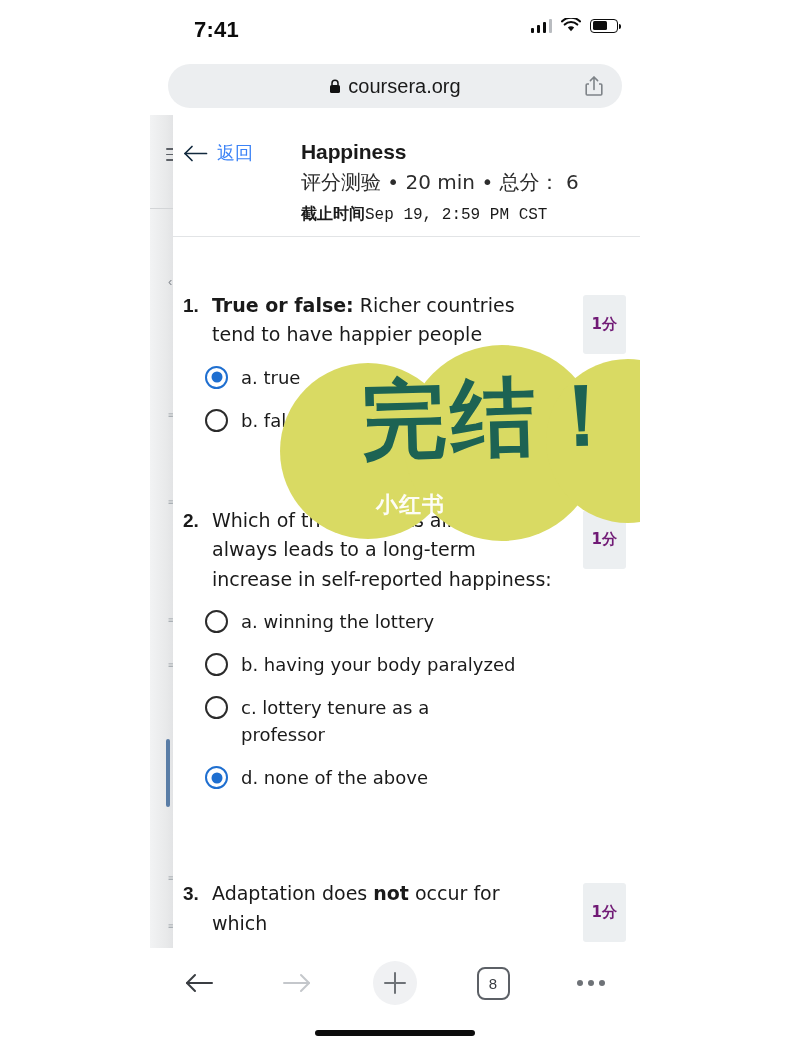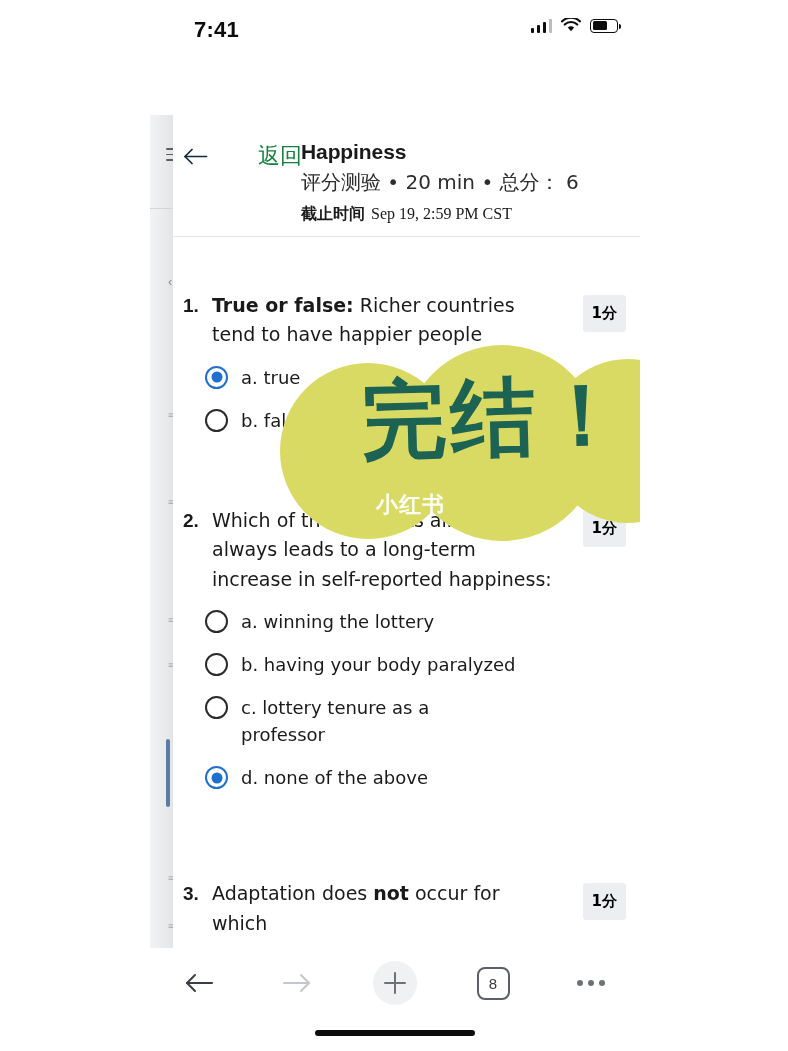--- a/index.html
+++ b/index.html
@@ -181,24 +181,23 @@
     position: absolute;
     left: 10px; top: 26px;
     display: flex;
     align-items: center;
     gap: 9px;
     color: #11293f;
     text-decoration: none;
   }
   .back-arrow { width: 25px; height: 19px; display: block; }
   .back-label {
-    font-size: 22px;
-    color: #15803d;
-    font-family: "DejaVu Sans", sans-serif;
-    margin-left: 41px;
+    font-size: 18px;
+    color: #3b82f6;
+    font-family: "DejaVu Sans", sans-serif;
   }
   .quiz-meta {
     position: absolute;
     left: 128px; top: 25px;
     width: 330px;
   }
   .quiz-title {
     font-size: 21px;
     font-weight: 700;
     color: #1a1a1a;
@@ -213,21 +212,21 @@
     font-family: "DejaVu Sans", sans-serif;
     white-space: nowrap;
   }
   .quiz-due {
     font-size: 16px;
     color: #1a1a1a;
     font-family: "DejaVu Sans", sans-serif;
     white-space: nowrap;
   }
   .quiz-due b { font-weight: 700; }
-  .quiz-due span { margin-left: 6px; font-family: Liberation Serif, serif; }
+  .quiz-due span { margin-left: 0; font-family: Liberation Mono, monospace; }
 
   
   .questions {
     position: absolute;
     left: 0; top: 122px;
     width: 467px;
   }
   .question {
     position: relative;
     padding: 0 22px 0 10px;
@@ -253,24 +252,24 @@
     line-height: 1.55;
     font-family: "DejaVu Sans", sans-serif;
   }
   .q-text b { font-weight: 700; }
   .q-points {
     position: absolute;
     right: 14px;
     top: 4px;
     background: #eceff1;
     border-radius: 3px;
-    padding: 9px 9px;
+    padding: 20px 9px;
     font-size: 15px;
     font-weight: 700;
-    color: #000000;
+    color: #701a75;
     font-family: "DejaVu Sans", sans-serif;
   }
   .options {
     margin-top: 14px;
     padding-left: 22px;
   }
   .option {
     display: flex;
     align-items: flex-start;
     gap: 13px;
@@ -421,20 +420,34 @@
         <path d="M10 13.2 L6.8 9.6 A4.6 4.6 0 0 1 13.2 9.6 Z" fill="#0c0c0c"></path>
         <path d="M3.7 6.6 A9 9 0 0 1 16.3 6.6" stroke="#0c0c0c" stroke-width="2.1" fill="none" stroke-linecap="round"></path>
         <path d="M0.9 3.4 A13.2 13.2 0 0 1 19.1 3.4" stroke="#0c0c0c" stroke-width="2.1" fill="none" stroke-linecap="round"></path>
       </svg>
       <div class="batt">
         <div class="lvl" style="width:65%"></div>
       </div>
     </div>
   </div>
 
+  <div class="urlbar">
+    <div class="url-inner">
+      <svg class="lock-icon" viewBox="0 0 12 15">
+        <path d="M3 6.2 V4.2 a3 3 0 0 1 6 0 V6.2" stroke="#111" stroke-width="1.5" fill="none"></path>
+        <rect x="1" y="6" width="10" height="8" rx="1.6" fill="#111"></rect>
+      </svg>
+      <span class="url-text">coursera.org</span>
+    </div>
+    <svg class="share-btn" viewBox="0 0 24 24">
+      <path d="M7 10 H5.2 a1 1 0 0 0-1 1 v9 a1 1 0 0 0 1 1 h13.6 a1 1 0 0 0 1-1 v-9 a1 1 0 0 0-1-1 H17" stroke="#7e8388" stroke-width="1.6" fill="none"></path>
+      <path d="M12 15.5 V3.4" stroke="#7e8388" stroke-width="1.6" fill="none" stroke-linecap="round"></path>
+      <path d="M8.4 6.6 L12 3 L15.6 6.6" stroke="#7e8388" stroke-width="1.6" fill="none" stroke-linecap="round" stroke-linejoin="round"></path>
+    </svg>
+  </div>
 
   <div class="side-peek">
     <div class="hamburger">
       <i></i>
         <i></i>
         <i></i>
     </div>
     <div class="seam"></div>
     <div class="collapse-chevron">‹</div>
     <div class="nav-tick" style="top:295px">≡</div>

